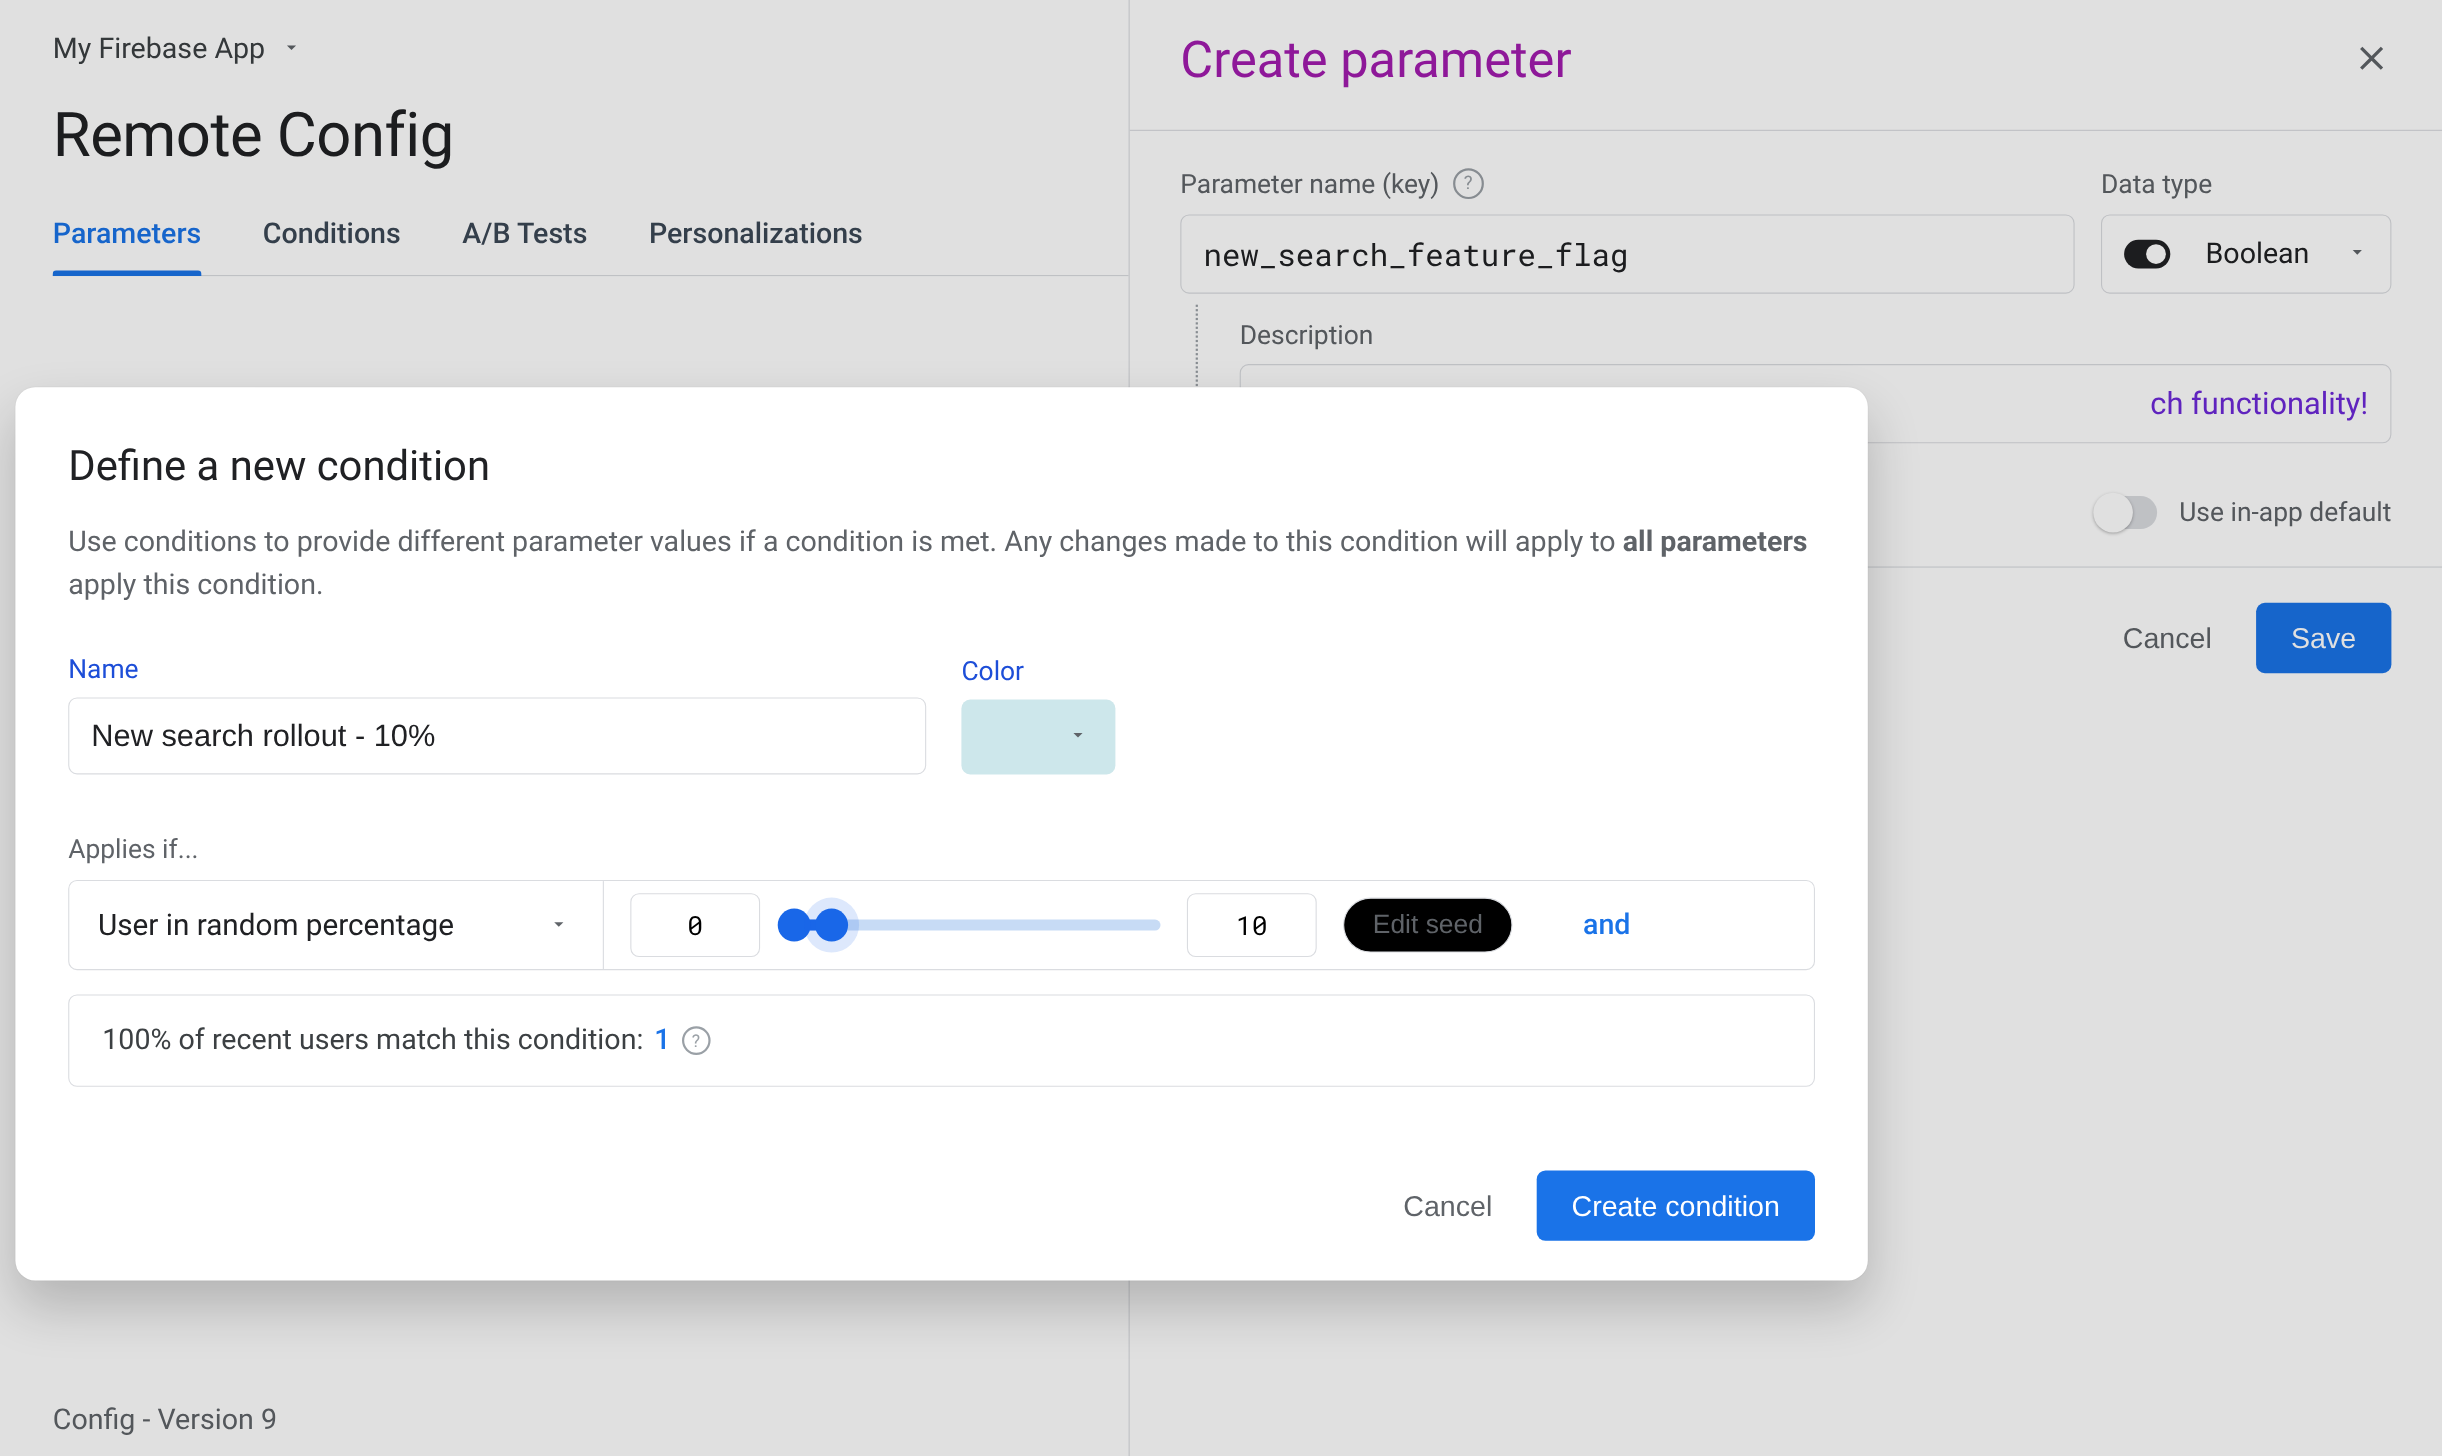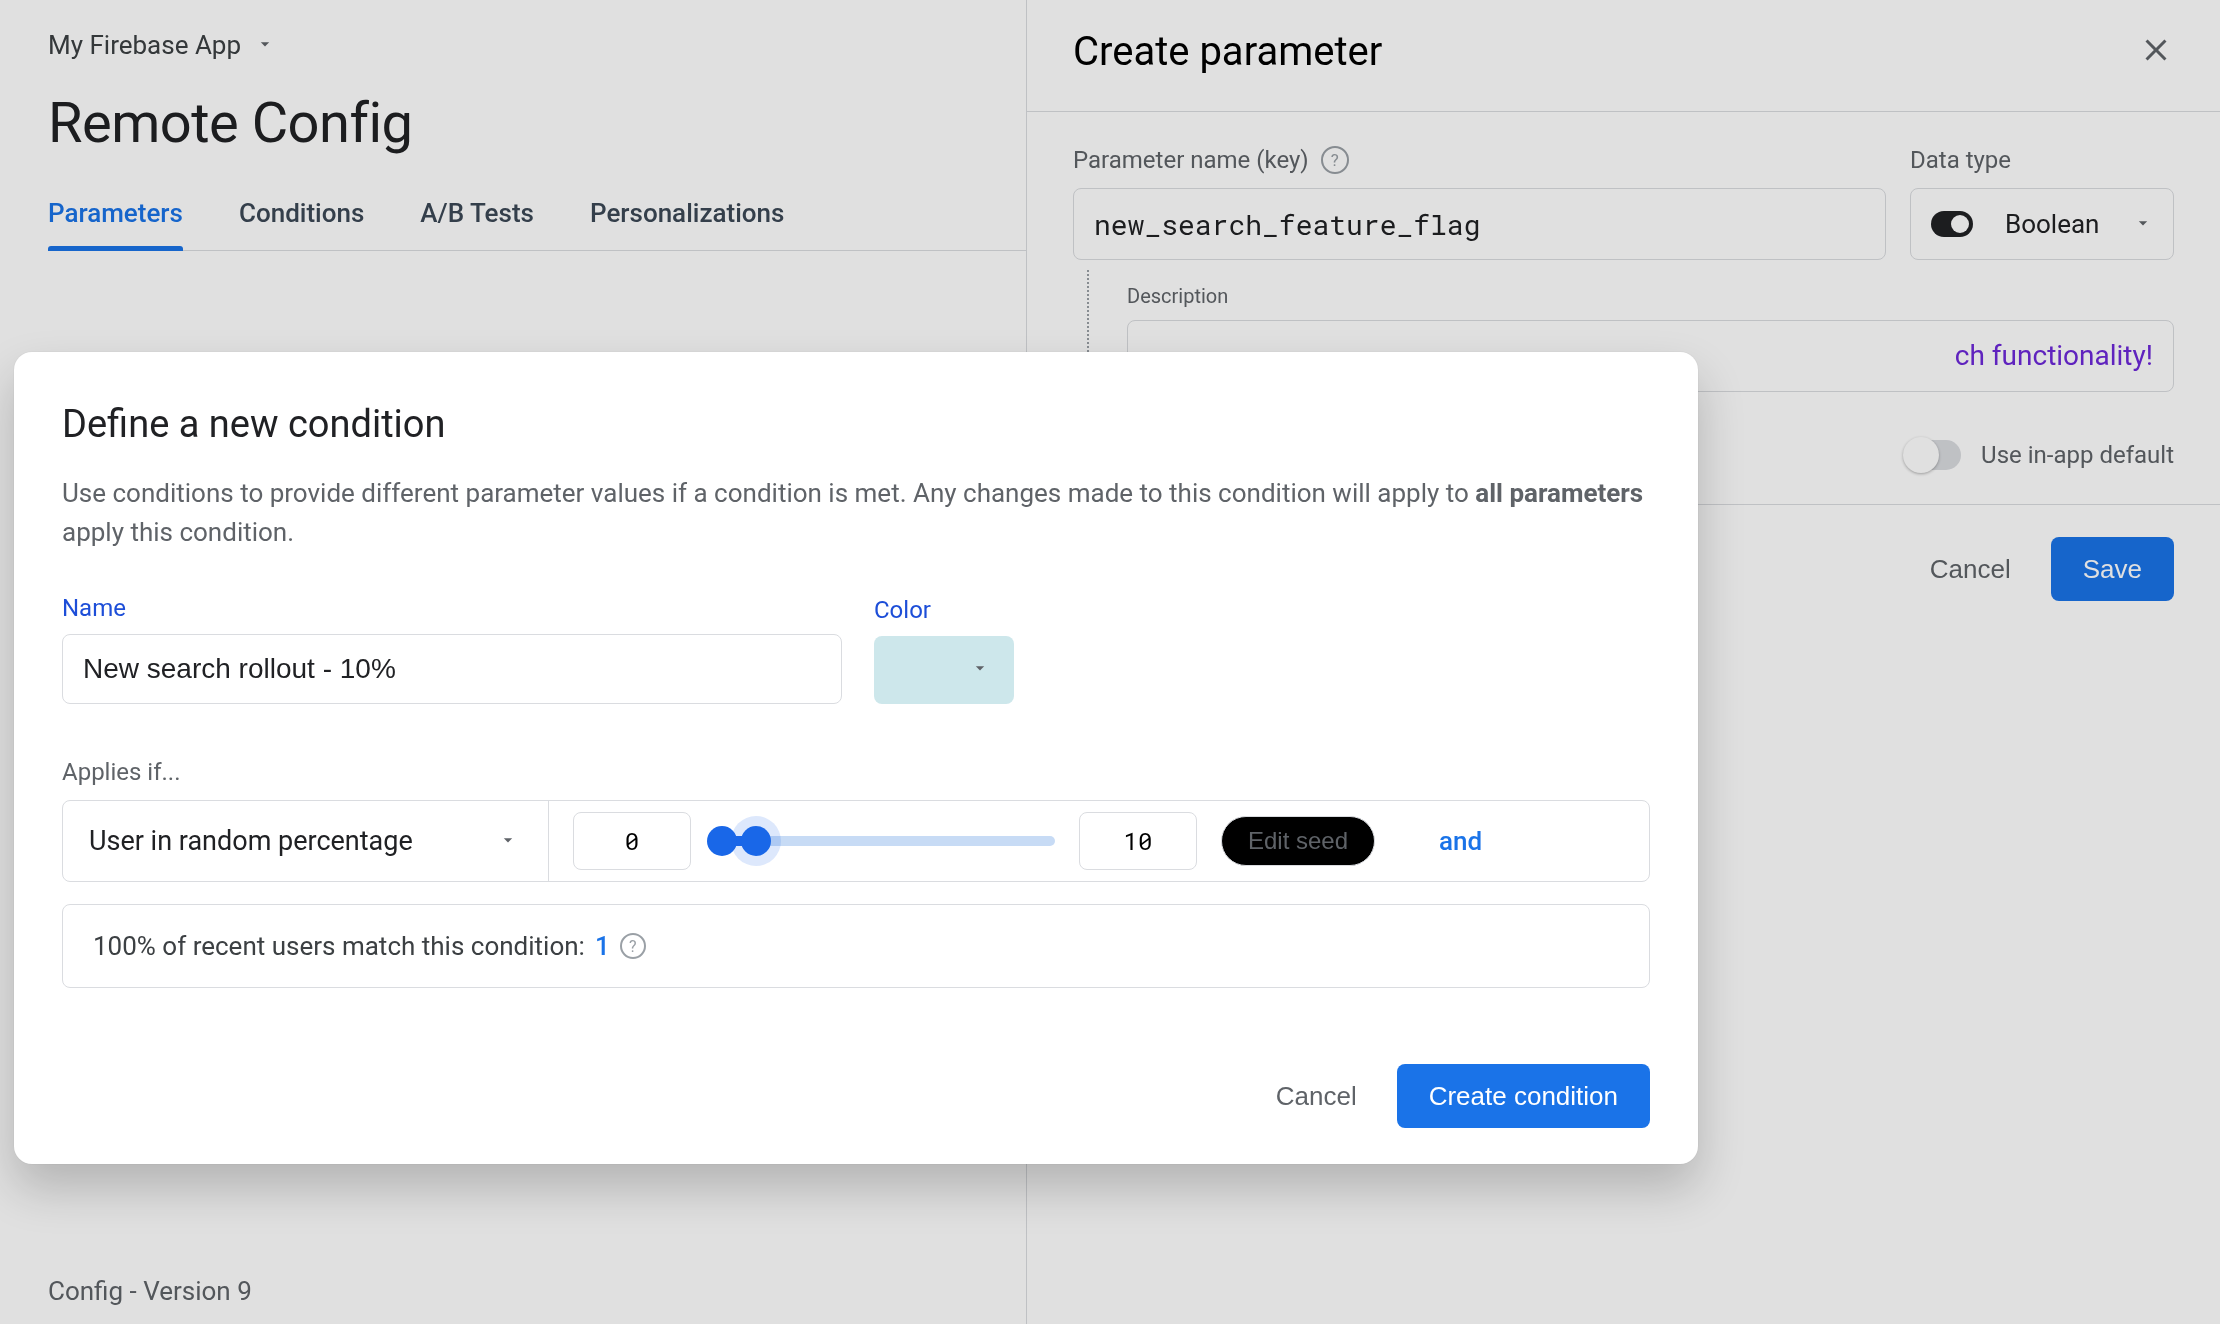--- a/index.html
+++ b/index.html
@@ -86,22 +86,22 @@
     flex-direction: column;
   }
   .rpanel-header {
     display: flex;
     align-items: center;
     justify-content: space-between;
     padding: 28px 46px 36px 46px;
     border-bottom: 1px solid #dadce0;
   }
   .rpanel-title {
-    font-size: 40px;
-    color: #000000;
+    font-size: 46px;
+    color: #a21caf;
     font-weight: 400;
   }
   .close-btn { cursor: pointer; }
   .close-btn svg { width: 36px; height: 36px; fill: #5f6368; }
 
   .rpanel-body {
     padding: 34px 46px;
     border-bottom: 1px solid #dadce0;
   }
   .field-row {
@@ -180,21 +180,21 @@
   .desc-block::before {
     content: '';
     position: absolute;
     left: -40px;
     top: -14px;
     bottom: 8px;
     width: 0;
     border-left: 2px dotted #9aa0a6;
   }
   .desc-label {
-    font-size: 20px;
+    font-size: 24px;
     color: #5f6368;
     margin-bottom: 12px;
   }
   .desc-text {
     min-height: 72px;
     border: 1px solid #dadce0;
     border-radius: 8px;
     padding: 18px 20px;
     font-size: 28px;
     color: #6d28d9;

